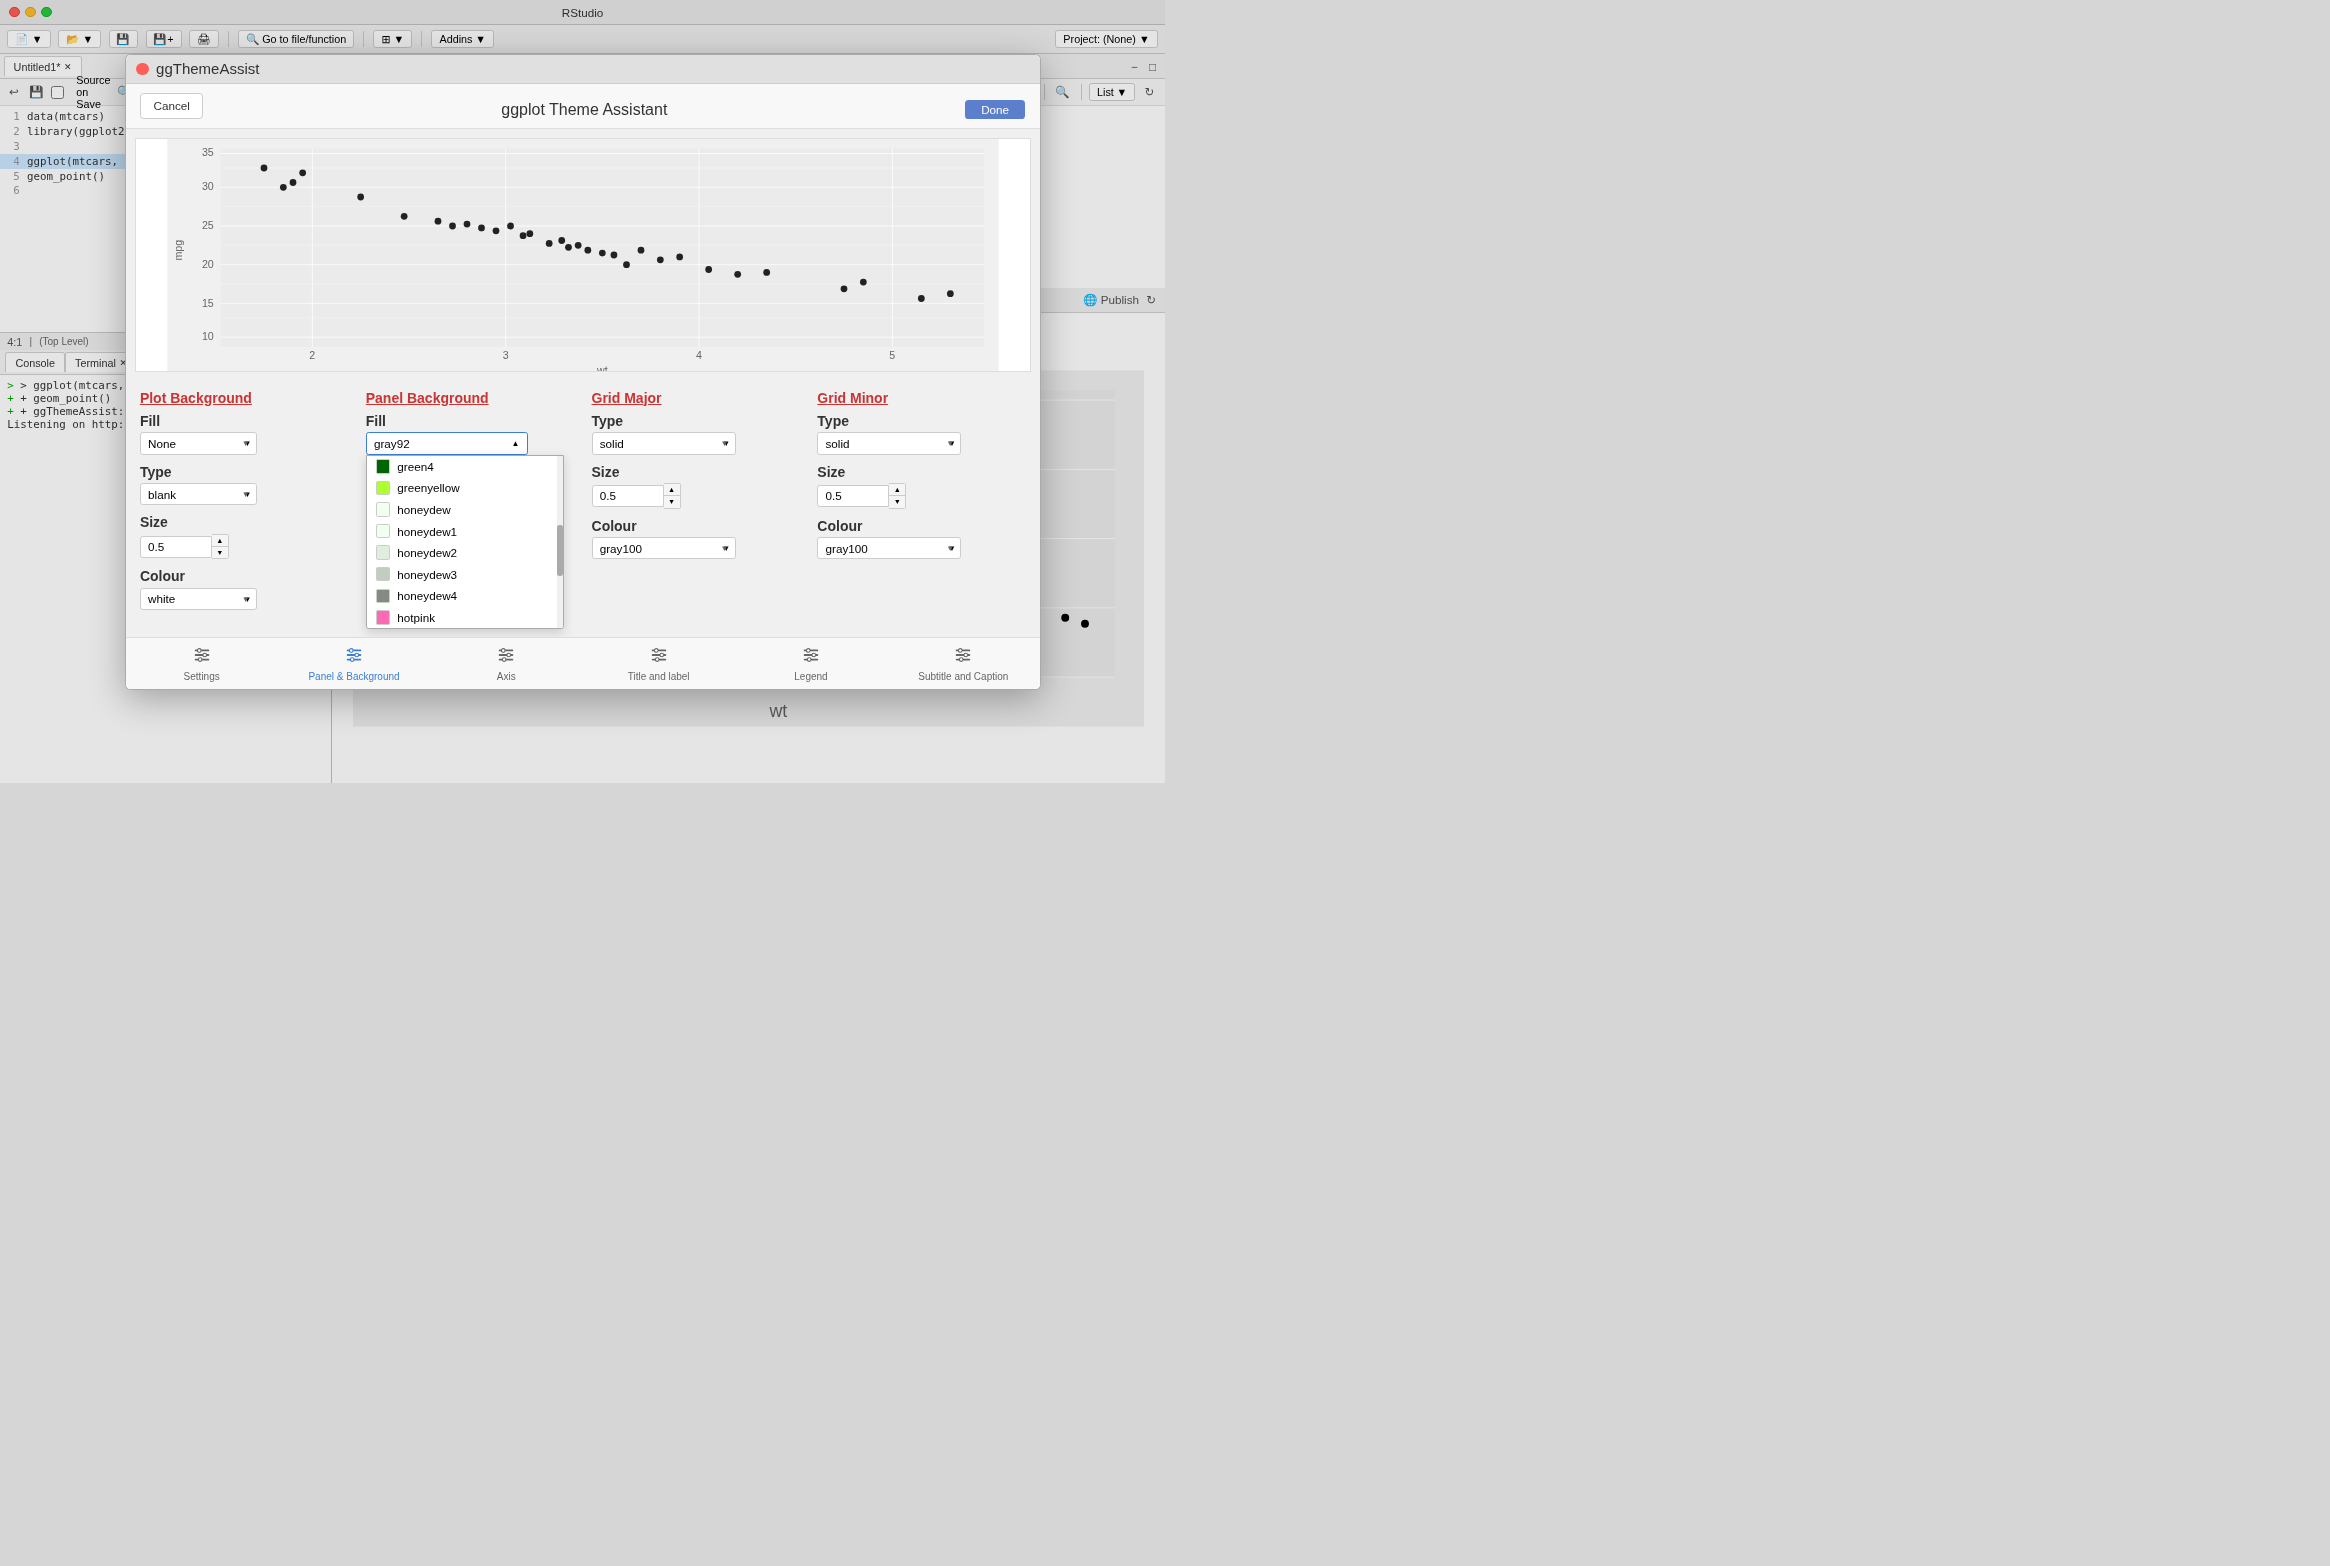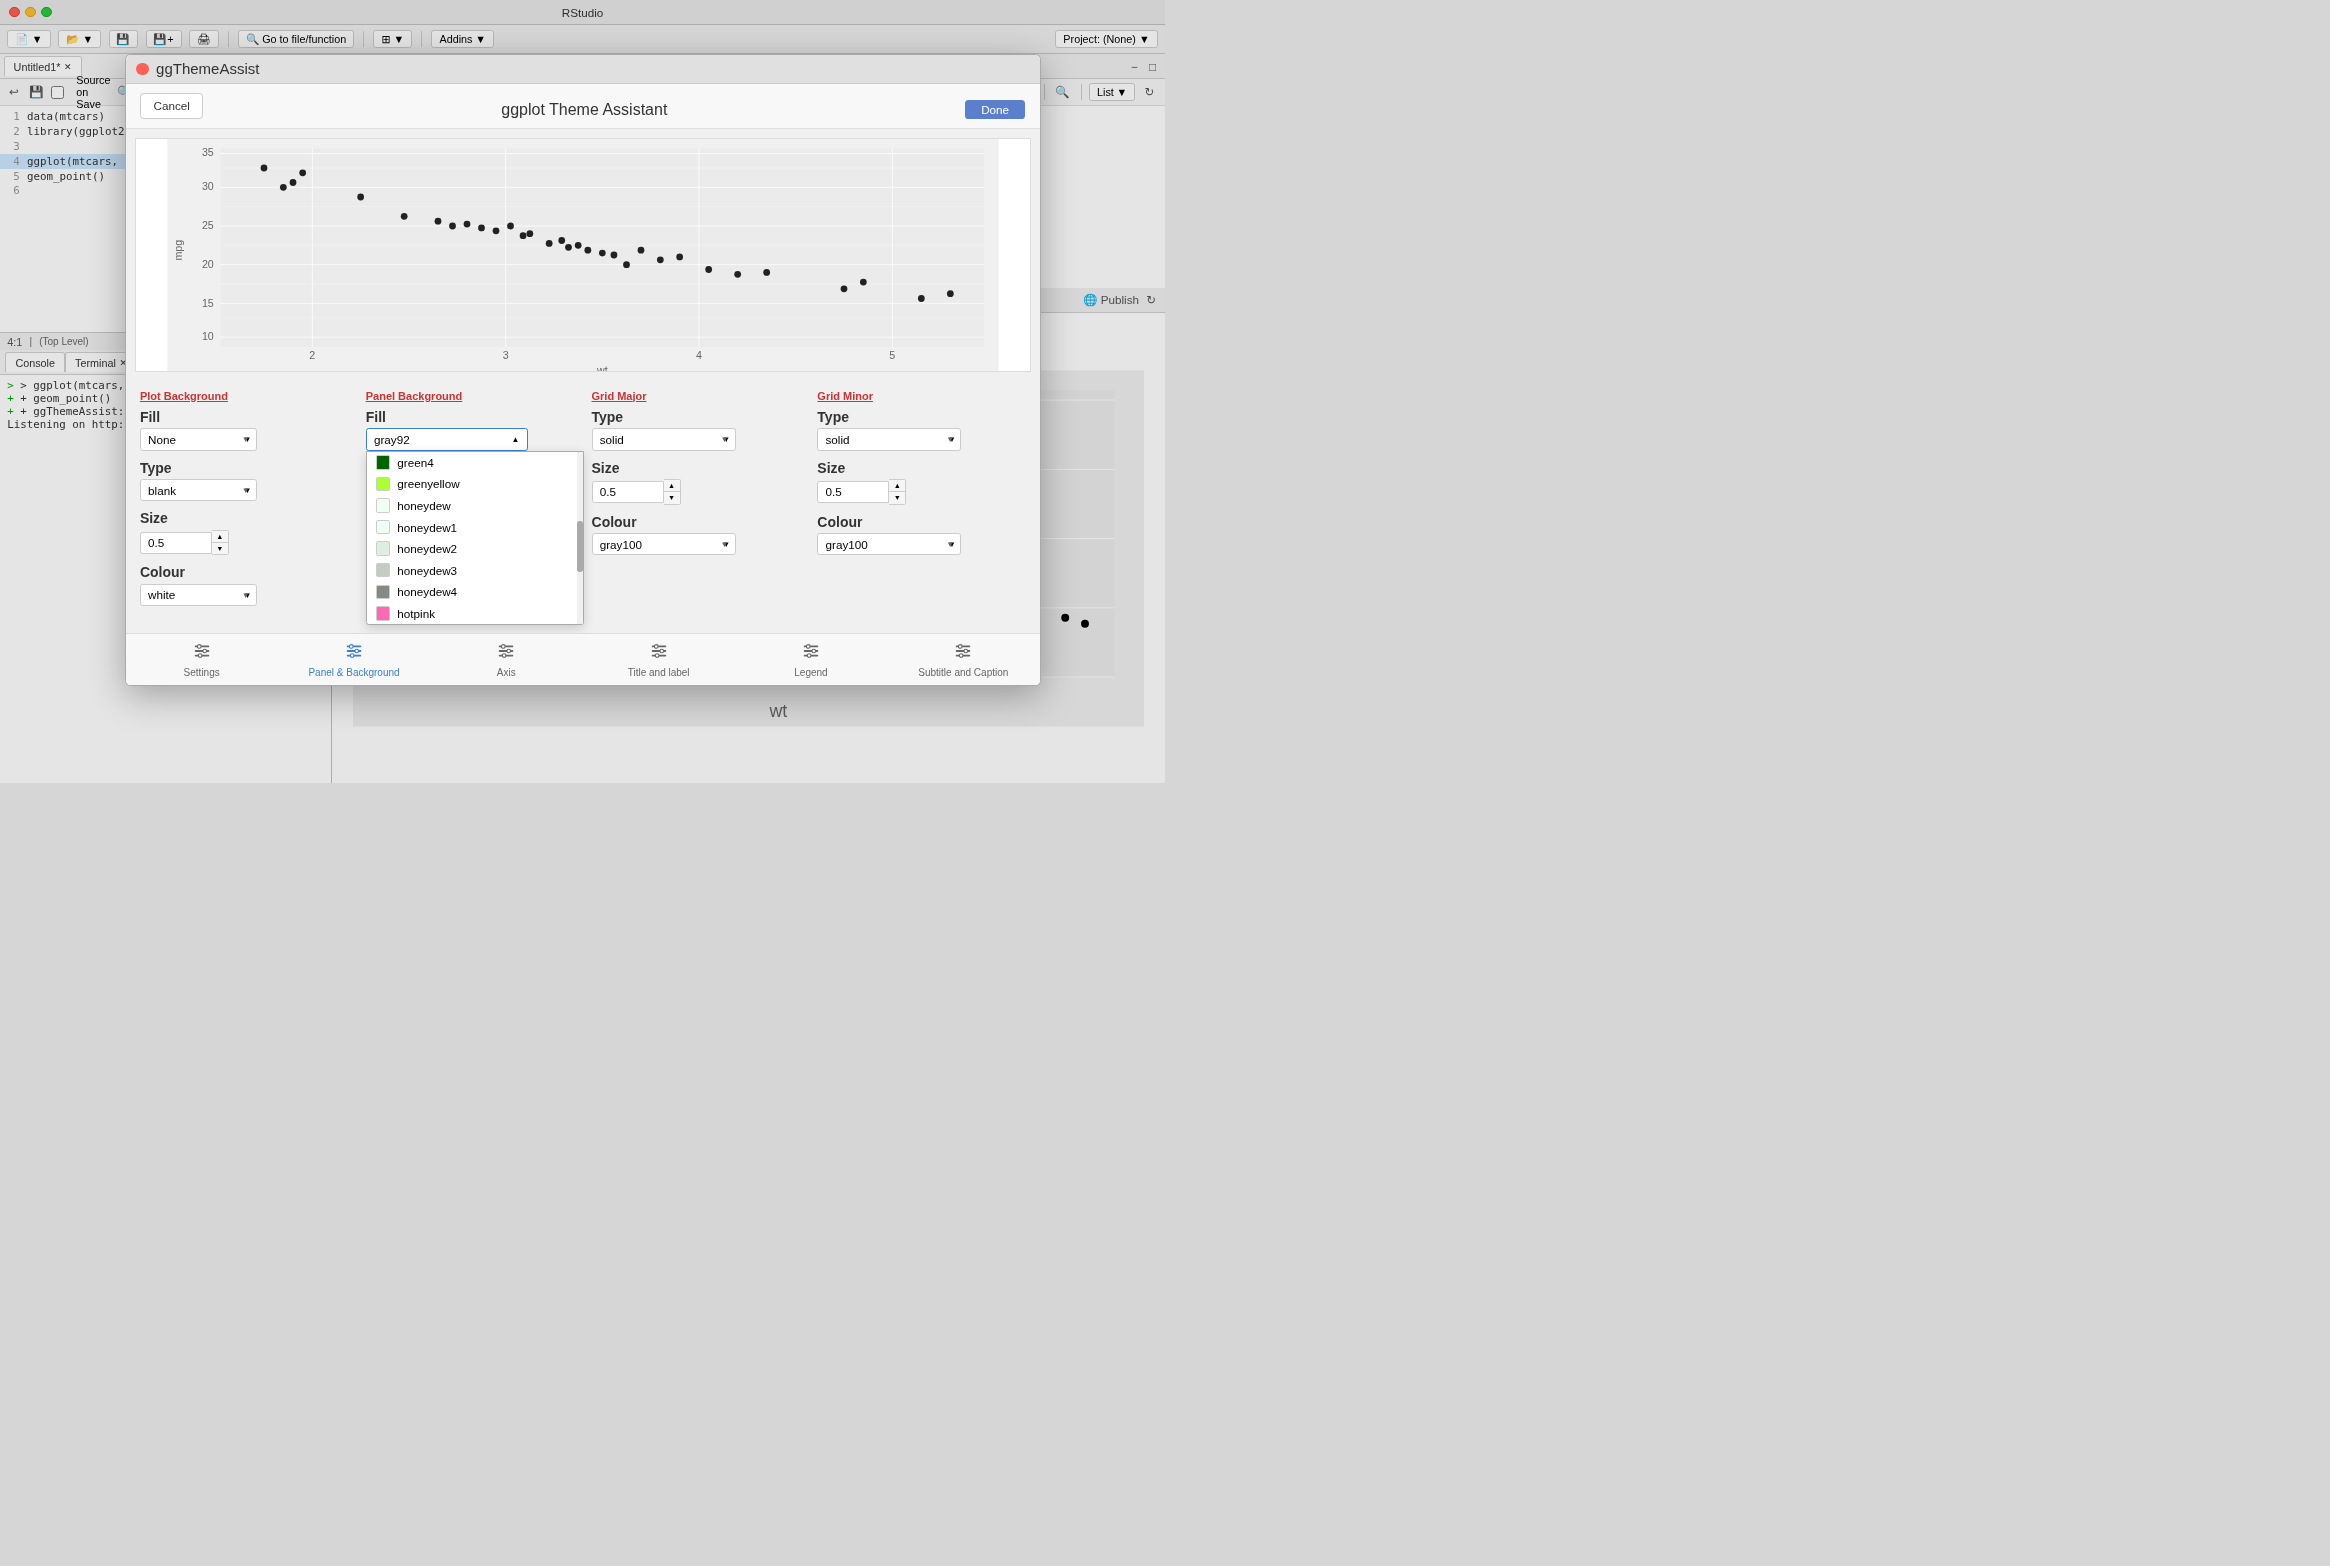--- a/index.html
+++ b/index.html
@@ -303,21 +303,21 @@
       margin-bottom: 9px;
     }
     .control-section {
       flex: 1;
       min-width: 180px;
     }
     .section-title {
       font-weight: bold;
       color: #cc3333;
       text-decoration: underline;
-      font-size: 11px;
+      font-size: 14px;
       margin-bottom: 7.2px;
       cursor: pointer;
     }
     .field-label {
       font-size: 14px;
       color: #333;
       margin-bottom: 3.6px;
       font-weight: 600;
     }
     .field-group {
@@ -380,21 +380,21 @@
     .spin-btn:first-child { border-bottom: 0.9px solid #ccc; }
 
     
     .dropdown-open-container {
       position: relative;
     }
     .dropdown-list {
       position: absolute;
       top: 100%;
       left: 0;
-      width: 218px;
+      width: 198px;
       background: #fff;
       border: 0.9px solid #aaa;
       border-radius: 0 0 2.7px 2.7px;
       z-index: 200;
       max-height: 198px;
       overflow-y: auto;
       box-shadow: 0 3.6px 10.8px rgba(0,0,0,0.15);
     }
     .dropdown-item {
       padding: 3.6px 9px;

